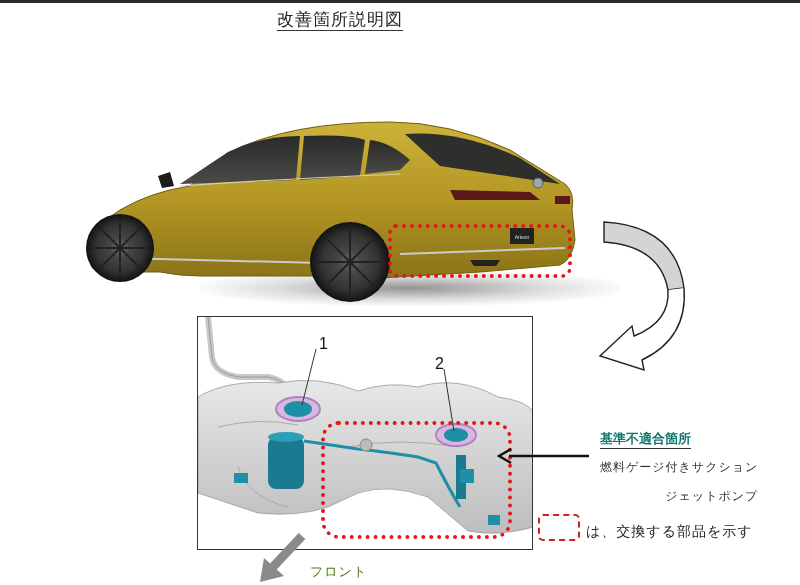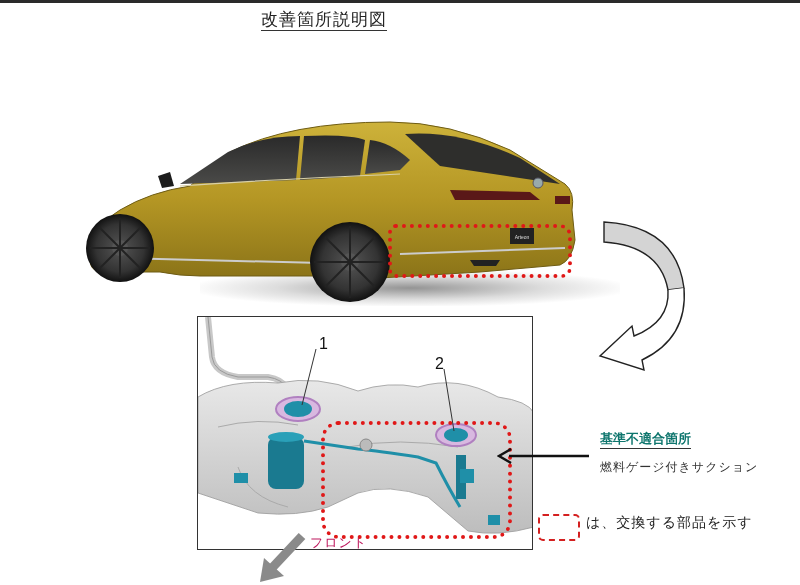--- a/index.html
+++ b/index.html
@@ -4,21 +4,21 @@
   <style>
     * { box-sizing: border-box; margin: 0; padding: 0; }
     html, body {
       width: 800px; height: 585px; background: #ffffff; overflow: hidden;
       font-family: "DejaVu Serif", "Liberation Serif", serif;
       color: #222;
     }
     .page { position: relative; width: 800px; height: 585px; background: #fff; }
     .top-rule { position: absolute; left: 0; top: 0; width: 800px; height: 3px; background: #2a2a2a; }
     .title {
-      position: absolute; left: 0; top: 8px; width: 648px; text-align: center;
+      position: absolute; left: 16px; top: 8px; width: 648px; text-align: center;
       font-size: 17px; letter-spacing: 1px;
     }
     .title span { border-bottom: 1.5px solid #333; padding-bottom: 1px; }
 
     
     .car-wrap { position: absolute; left: 60px; top: 100px; width: 540px; height: 220px; }
     .car-shadow {
       position: absolute; left: 200px; top: 270px; width: 420px; height: 36px;
       background: radial-gradient(ellipse at center, rgba(60,60,60,0.55) 0%, rgba(120,120,120,0.25) 45%, rgba(255,255,255,0) 75%);
     }
@@ -49,26 +49,26 @@
     .pointer { position: absolute; left: 497px; top: 448px; width: 92px; height: 16px; }
 
     .legend-block { position: absolute; left: 600px; top: 428px; }
     .legend-heading {
       font-size: 13px; font-weight: bold; color: #0f766e;
       border-bottom: 1px solid #333; display: inline-block; padding-bottom: 0;
     }
     .legend-line { font-size: 12px; color: #333; margin-top: 10px; letter-spacing: 1px; text-align: right; }
     .legend-line + .legend-line { margin-top: 12px; }
 
-    .key { position: absolute; left: 538px; top: 514px; display: flex; align-items: flex-start; }
+    .key { position: absolute; left: 538px; top: 514px; display: flex; align-items: flex-end; }
     .key-box { width: 42px; height: 27px; border: 2.5px dashed #d42020; border-radius: 5px; }
     .key-text { font-size: 14px; margin-left: 6px; color: #222; letter-spacing: 1px; }
 
     .front-arrow { position: absolute; left: 258px; top: 532px; width: 52px; height: 52px; }
-    .front-label { position: absolute; left: 310px; top: 534px; font-size: 13px; color: #be185d; letter-spacing: 1px; }
+    .front-label { position: absolute; left: 310px; top: 563px; font-size: 13px; color: #4d7c0f; letter-spacing: 1px; }
   </style>
 </head>
 <body>
 
 <div class="page">
   <div class="top-rule"></div>
 
   <div class="title">
     <span>改善箇所説明図</span>
   </div>
@@ -190,20 +190,21 @@
   </div>
 
   <svg class="pointer" viewBox="0 0 92 16" xmlns="http://www.w3.org/2000/svg">
     <line x1="12" y1="8" x2="92" y2="8" stroke="#111" stroke-width="2.5"></line>
     <path d="M14 1 L2 8 L14 15" fill="none" stroke="#111" stroke-width="2.5"></path>
   </svg>
 
   <div class="legend-block">
     <div class="legend-heading">基準不適合箇所</div>
     <div class="legend-line">燃料ゲージ付きサクション</div>
+    <div class="legend-line">ジェットポンプ</div>
   </div>
 
   <div class="key">
     <div class="key-box"></div>
     <span class="key-text">は、交換する部品を示す</span>
   </div>
 
   <svg class="front-arrow" viewBox="0 0 52 52" xmlns="http://www.w3.org/2000/svg">
     <line x1="44" y1="4" x2="14" y2="36" stroke="#8a8a8a" stroke-width="9"></line>
     <path d="M2 50 L6 26 L26 44 Z" fill="#8a8a8a"></path>

